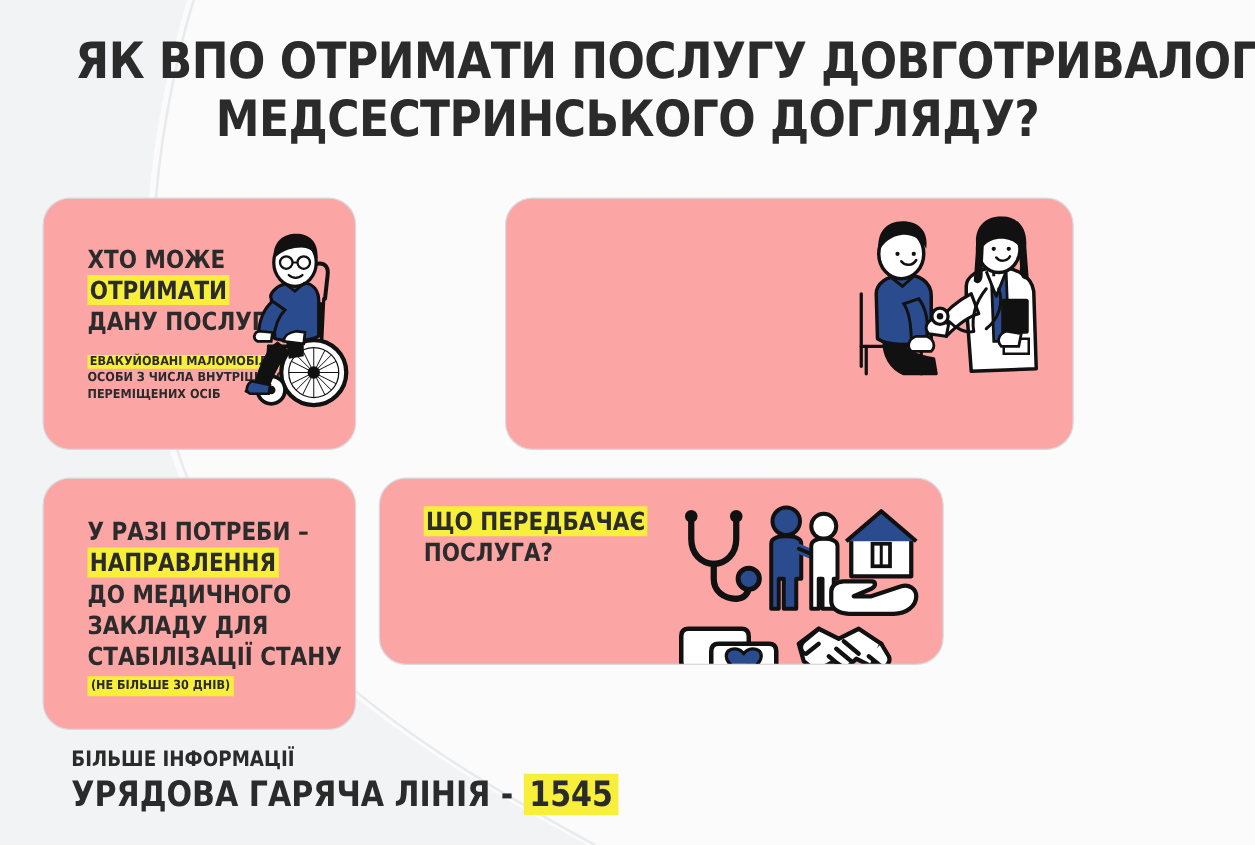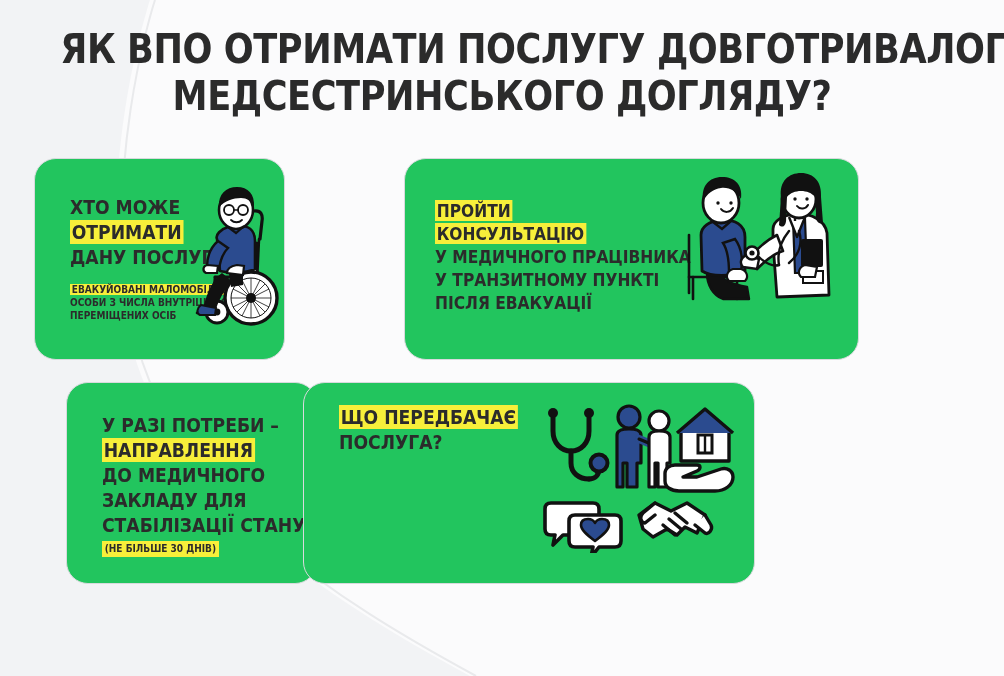--- a/index.html
+++ b/index.html
@@ -48,30 +48,30 @@
     letter-spacing: -0.5px;
     color: #2b2b2b;
     transform: scaleX(0.88);
     transform-origin: center;
     white-space: nowrap;
   }
 
   
   .card {
     position: absolute;
-    background: #22c55e;
+    background: #fca5a5;
     border: 1px solid #d8dadd;
     border-radius: 22px;
     box-sizing: border-box;
     overflow: hidden;
   }
   #card-who      { left: 34px;  top: 158px; width: 251px; height: 202px; }
   #card-consult  { left: 404px; top: 158px; width: 455px; height: 202px; }
-  #card-referral { left: 34px;  top: 382px; width: 251px; height: 202px; margin-left: 32px; }
-  #card-includes { left: 303px; top: 382px; width: 452px; height: 202px; }
+  #card-referral { left: 34px;  top: 382px; width: 251px; height: 202px; }
+  #card-includes { left: 303px; top: 382px; width: 452px; height: 150px; }
 
   
   .hl {
     font-family: "DejaVu Sans", sans-serif;
     font-weight: 700;
     color: #2b2b2b;
     transform: scaleX(0.86);
     transform-origin: left center;
     white-space: nowrap;
   }
@@ -250,27 +250,20 @@
       <line x1="59" y1="29" x2="63" y2="29" stroke="#111" stroke-width="1.6"></line>
 
       <path d="M56 39 C59 42 64 42 67 39" fill="none" stroke="#111" stroke-width="1.8" stroke-linecap="round"></path>
 
       <path d="M53 46 L61 52 L69 45" fill="none" stroke="#111" stroke-width="2.2"></path>
     </svg>
   </div>
 
   <div class="card" id="card-consult">
 
-    <div class="card-text" id="consult-head">
-      <div class="hl hl-md"><span class="mark">ПРОЙТИ</span></div>
-      <div class="hl hl-md"><span class="mark">КОНСУЛЬТАЦІЮ</span></div>
-      <div class="hl hl-md"><span>У МЕДИЧНОГО ПРАЦІВНИКА</span></div>
-      <div class="hl hl-md"><span>У ТРАНЗИТНОМУ ПУНКТІ</span></div>
-      <div class="hl hl-md"><span>ПІСЛЯ ЕВАКУАЦІЇ</span></div>
-    </div>
 
     <svg class="illo" id="illo-doctor" width="172" height="132" viewBox="0 0 172 132" xmlns="http://www.w3.org/2000/svg">
 
       <g stroke="#111" stroke-width="2.6" fill="none" stroke-linecap="round">
         <path d="M12 62 L12 120"></path>
         <path d="M12 104 L66 104"></path>
         <path d="M60 104 L60 126"></path>
         <path d="M16 104 L16 126"></path>
       </g>
 
@@ -393,14 +386,24 @@
         <path d="M100 112 L116 100 L132 108 L148 100 L166 112 L158 130 L146 124 L138 132 L128 126 L114 134 L104 126 Z"></path>
         <path d="M116 100 L104 110 C100 114 102 120 106 120 L116 112"></path>
         <path d="M166 112 L172 122 C174 126 170 132 166 130 L156 122"></path>
         <path d="M124 122 L136 132"></path>
         <path d="M130 116 L142 126"></path>
         <path d="M136 110 L148 120"></path>
       </g>
     </svg>
   </div>
 
+  <div id="footer">
+
+    <div id="footer-more">БІЛЬШЕ ІНФОРМАЦІЇ</div>
+
+    <div id="footer-hotline">
+      <span>УРЯДОВА ГАРЯЧА ЛІНІЯ -</span>
+      <span class="mark">1545</span>
+    </div>
+
+  </div>
 
 </div>
 
 </body></html>

